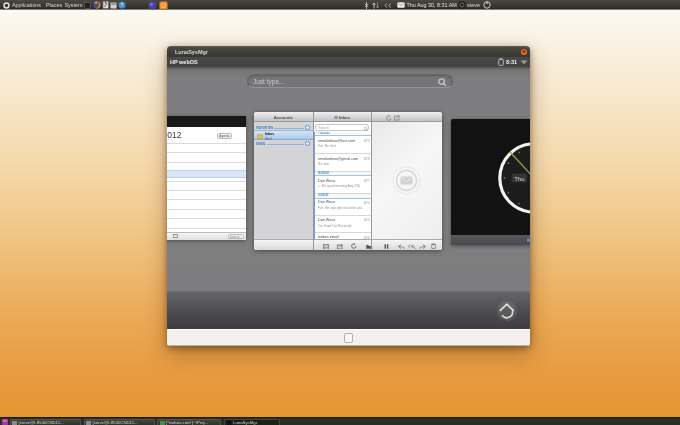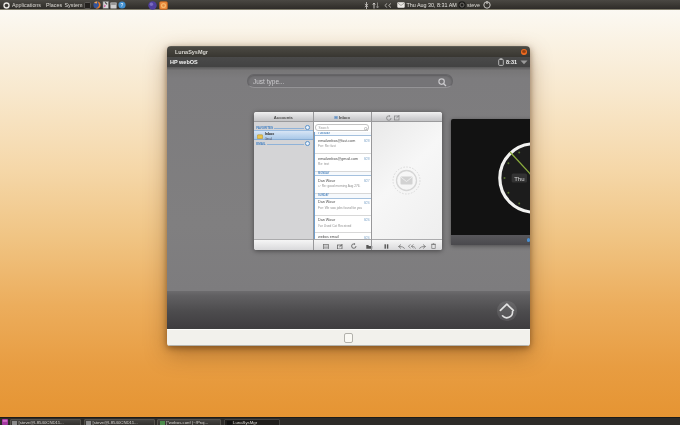--- a/index.html
+++ b/index.html
@@ -180,20 +180,30 @@
 
   <div id="cardarea" class="abs"></div>
   <div id="searchbar" class="abs">
     <span class="ph">Just type...</span>
     <svg class="abs" style="left:190px;top:2.5px" width="9" height="9" viewBox="0 0 9 9">
       <circle cx="3.6" cy="3.6" r="2.7" fill="none" stroke="#cac9cc" stroke-width="1.2"></circle>
       <line x1="5.7" y1="5.7" x2="8" y2="8" stroke="#cac9cc" stroke-width="1.3"></line>
     </svg>
   </div>
 
+  <div id="calcard" class="abs">
+    <div class="chead"></div>
+    <div class="cmonth">012</div>
+    <div class="cagenda">Agenda</div>
+    <div id="calgrid"></div>
+    <div id="calblue"></div>
+    <div id="calfoot"></div>
+    <div id="calico"></div>
+    <div id="caljump">Jump to...</div>
+  </div>
 
   <div id="mailcard" class="abs">
     <div id="mailhead" class="abs">
       <span class="htxt" style="left:0;width:58.4px">Accounts</span>
       <span class="htxt" style="left:59.4px;width:57px"><span style="color:#4a84c4">✉</span> Inbox</span>
       <svg class="abs" style="left:131.5px;top:2.8px" width="6" height="6">
           <path d="M5 3 A2.2 2.2 0 1 1 3 0.9" fill="none" stroke="#808082" stroke-width="0.8"></path>
           <path d="M3 0 L4.4 0.9 L3 1.9 Z" fill="#808082"></path>
         </svg>
       <svg class="abs" style="left:140px;top:2.8px" width="6" height="6">

